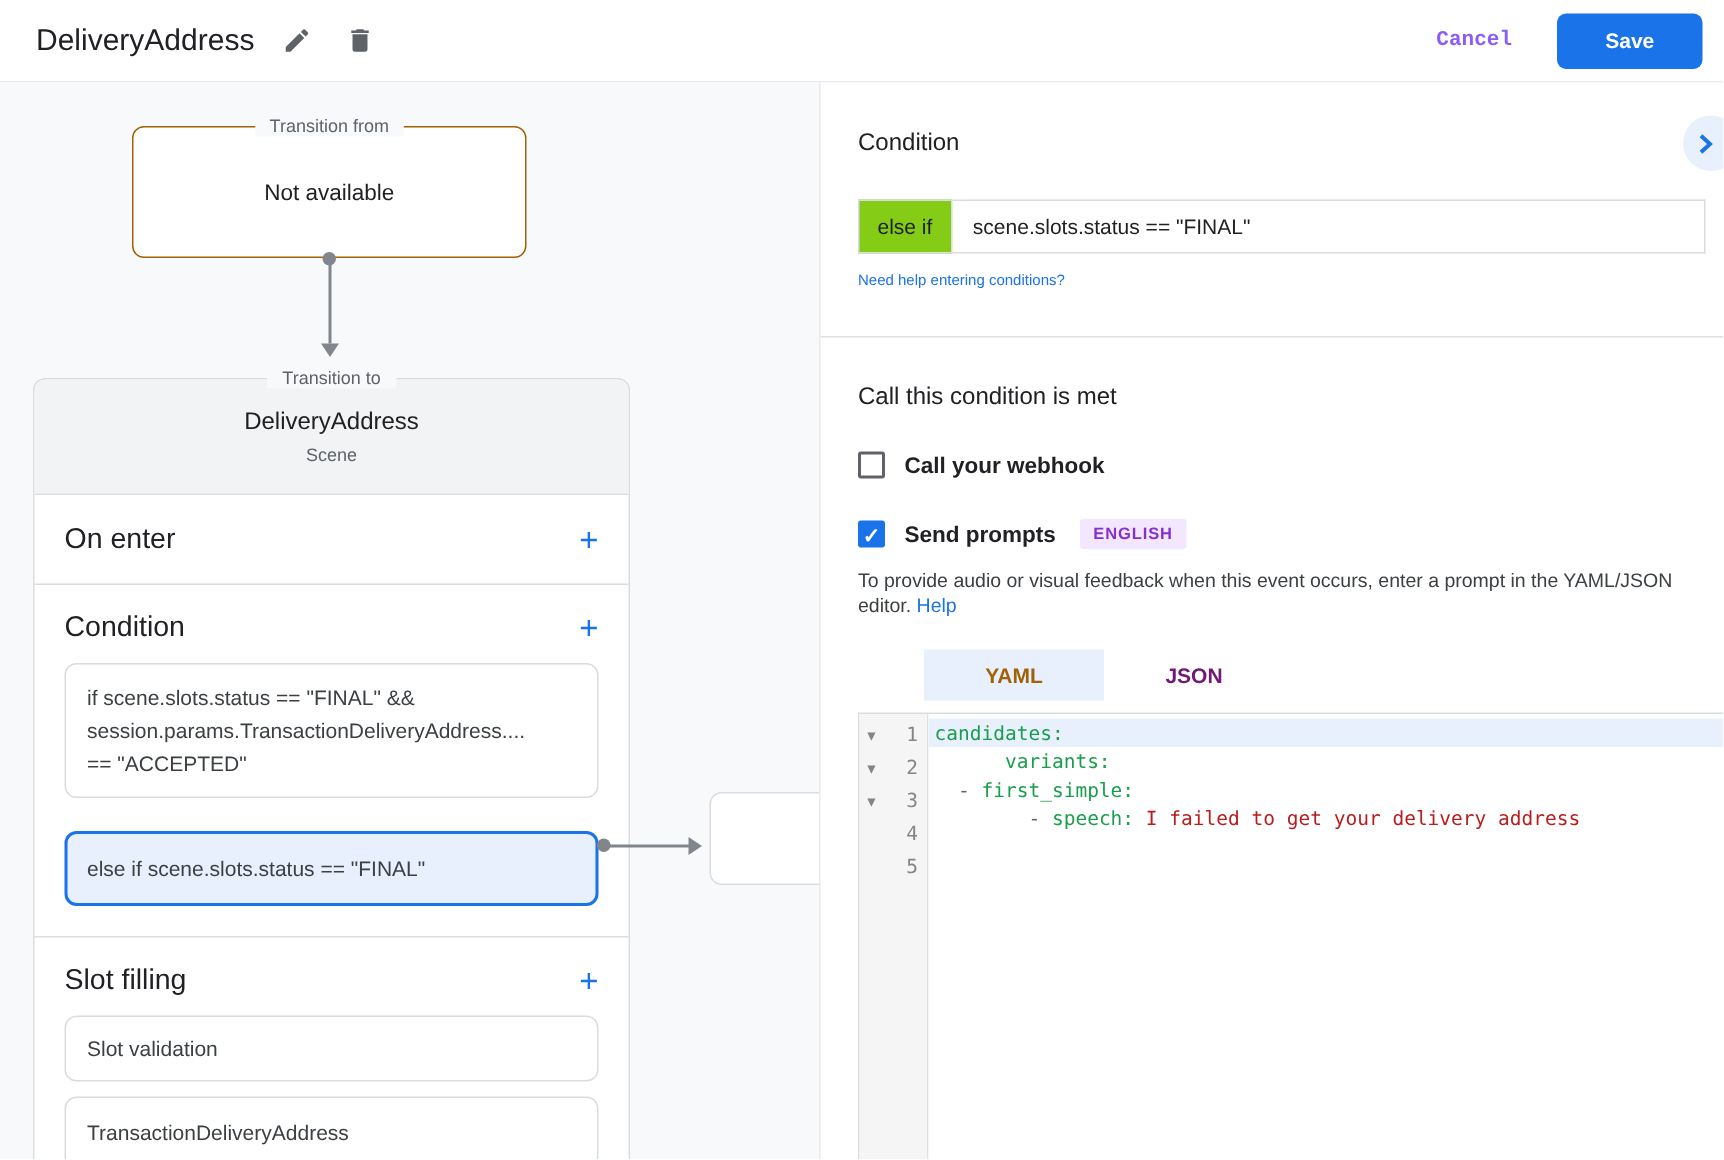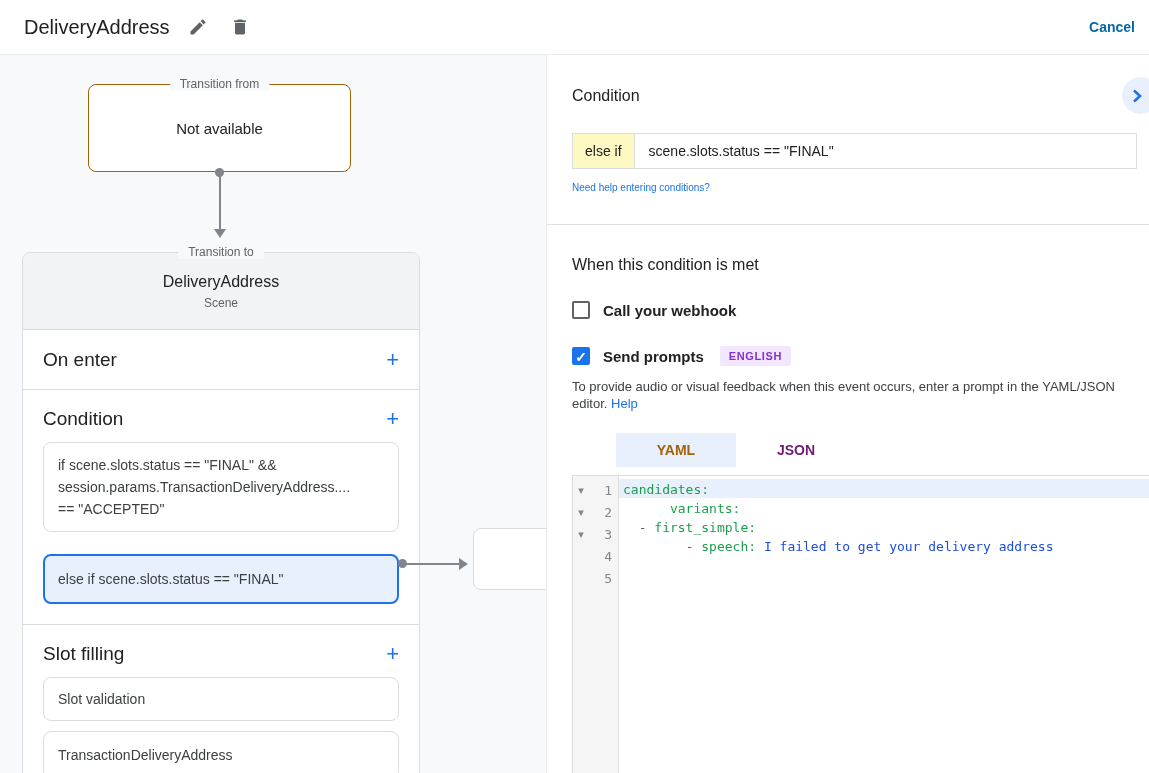--- a/index.html
+++ b/index.html
@@ -7,22 +7,22 @@
     font-family:"Liberation Sans", sans-serif; color:#202124; }
 
   
   .topbar { height:55px; background:#fff; border-bottom:1px solid #e8eaed;
     display:flex; align-items:center; padding:0 14px 0 24px; }
   .topbar .title { font-size:20px; color:#202124; }
   .icon-btn { border:none; background:none; cursor:pointer; padding:4px; margin-left:14px;
     display:flex; align-items:center; }
   .icon-btn svg { width:20px; height:20px; fill:#5f6368; }
   .topbar-spacer { flex:1; }
-  .cancel-btn { border:none; background:none; color:#0369a1; font-size:14px; font-weight:700;
-    font-family:Liberation Sans, sans-serif; cursor:pointer; }
+  .cancel-btn { border:none; background:none; color:#8b5cf6; font-size:14px; font-weight:700;
+    font-family:Liberation Mono, monospace; cursor:pointer; margin-right:30px; }
   .save-btn { border:none; background:#1a73e8; color:#fff; font-size:14px; font-weight:700;
     font-family:"Liberation Sans", sans-serif; border-radius:6px; width:97px; height:37px; cursor:pointer; }
 
   
   .main { display:flex; height:718px; }
   .canvas { position:relative; width:546px; background:#f8f9fa; overflow:hidden; flex:none; }
   .panel { position:relative; flex:1; background:#fff; border-left:1px solid #e8eaed;
     padding:0 0 0 25px; overflow:hidden; }
 
   
@@ -65,21 +65,21 @@
     background:#fff; border:1px solid #dadce0; border-radius:8px; }
 
   
   .chevron-btn { position:absolute; top:22px; right:-10px; width:37px; height:37px; border:none;
     border-radius:50%; background:#e8f0fe; cursor:pointer; display:flex; align-items:center;
     justify-content:flex-start; padding-left:8px; }
   .chevron-btn svg { width:14px; height:14px; stroke:#1a73e8; stroke-width:2.6; fill:none; }
   .panel-h { font-size:16px; color:#202124; }
   .h-condition { margin-top:32px; }
   .cond-input-row { display:flex; margin-top:28px; width:565px; height:36px; }
-  .cond-op { background:#fef9c3; border:1px solid #dadce0; display:flex; align-items:center;
+  .cond-op { background:#84cc16; border:1px solid #dadce0; display:flex; align-items:center;
     padding:0 12px; font-size:14px; color:#202124; }
   .cond-input { flex:1; border:1px solid #dadce0; border-left:none; padding:0 14px;
     font-size:14px; color:#202124; font-family:"Liberation Sans", sans-serif; outline:none; }
   .help-link { display:inline-block; margin-top:13px; font-size:10px; color:#1a73e8;
     text-decoration:none; cursor:pointer; }
   .divider { height:1px; background:#e0e0e0; margin:29px 0 0 -25px; }
   .h-when { margin-top:31px; }
   .check-row { display:flex; align-items:center; margin-top:27px; }
   .checkbox { width:18px; height:18px; border:2px solid #5f6368; border-radius:2px; flex:none;
     cursor:pointer; }
@@ -101,39 +101,40 @@
   .gutter { width:46px; background:#f5f5f5; border-right:1px solid #e0e0e0; flex:none; padding-top:3px; }
   .gutter-row { height:22px; display:flex; align-items:center; }
   .gutter-row .fold { width:16px; text-align:center; color:#80868b; font-size:11px;
     font-family:"Liberation Sans", sans-serif; cursor:pointer; }
   .gutter-row .lnum { flex:1; text-align:right; padding-right:6px; color:#80868b; font-size:13px; }
   .codearea { flex:1; background:#fff; padding-top:3px; overflow:hidden; }
   .code-row { height:19px; line-height:22px; white-space:pre; padding-left:4px; }
   .code-row.hl { background:#e8f0fe; }
   .tok-key { color:#1b9e4b; }
   .tok-meta { color:#5f6368; }
-  .tok-plain { color:#1d4ed8; }
+  .tok-plain { color:#b91c1c; }
 </style>
 </head>
 <body>
 
 <div class="topbar">
   <span class="title">DeliveryAddress</span>
   <button class="icon-btn">
     <svg viewBox="0 0 24 24">
         <path d="M3 17.25V21h3.75L17.81 9.94l-3.75-3.75L3 17.25zM20.71 7.04c.39-.39.39-1.02 0-1.41l-2.34-2.34a.9959.9959 0 0 0-1.41 0l-1.83 1.83 3.75 3.75 1.83-1.83z"></path>
       </svg>
   </button>
   <button class="icon-btn">
     <svg viewBox="0 0 24 24">
         <path d="M6 19c0 1.1.9 2 2 2h8c1.1 0 2-.9 2-2V7H6v12zM19 4h-3.5l-1-1h-5l-1 1H5v2h14V4z"></path>
       </svg>
   </button>
   <div class="topbar-spacer"></div>
   <button class="cancel-btn">Cancel</button>
+  <button class="save-btn">Save</button>
 </div>
 
 <div class="main">
 
   <div class="canvas">
 
     <div class="tfrom">
       <span class="legend">Transition from</span>
       <span class="content">Not available</span>
     </div>
@@ -192,21 +193,21 @@
     <div class="panel-h h-condition">Condition</div>
 
     <div class="cond-input-row">
       <span class="cond-op">else if</span>
       <input class="cond-input" type="text" value="scene.slots.status == &quot;FINAL&quot;" style="">
     </div>
     <a class="help-link">Need help entering conditions?</a>
 
     <div class="divider"></div>
 
-    <div class="panel-h h-when">When this condition is met</div>
+    <div class="panel-h h-when">Call this condition is met</div>
 
     <div class="check-row">
       <span class="checkbox"></span>
       <span class="check-label">Call your webhook</span>
     </div>
 
     <div class="check-row">
       <span class="checkbox checked">✓</span>
       <span class="check-label">Send prompts</span>
       <span class="badge">ENGLISH</span>

